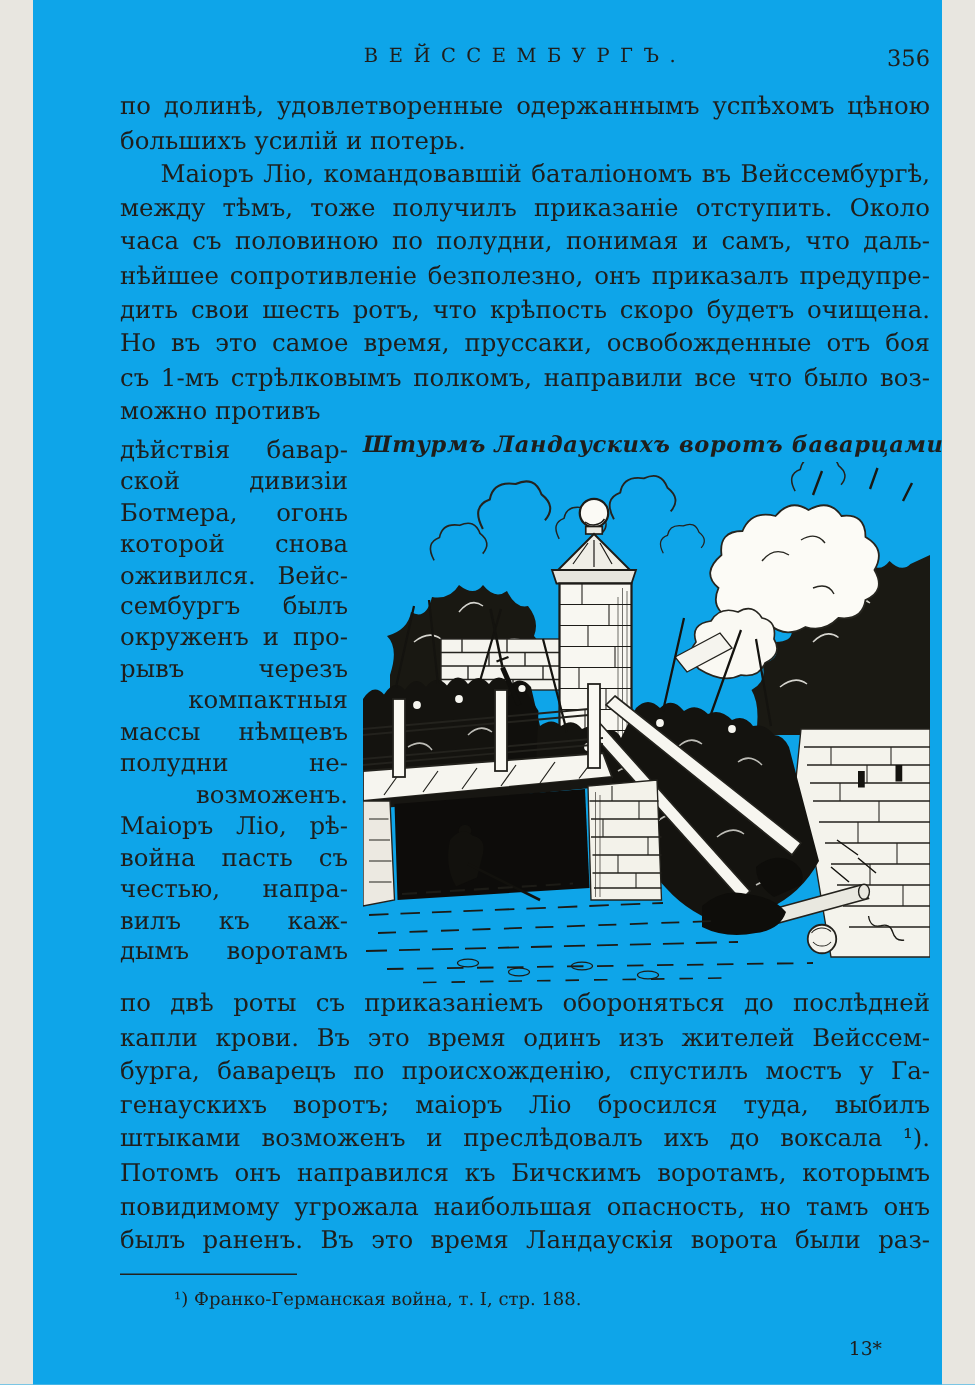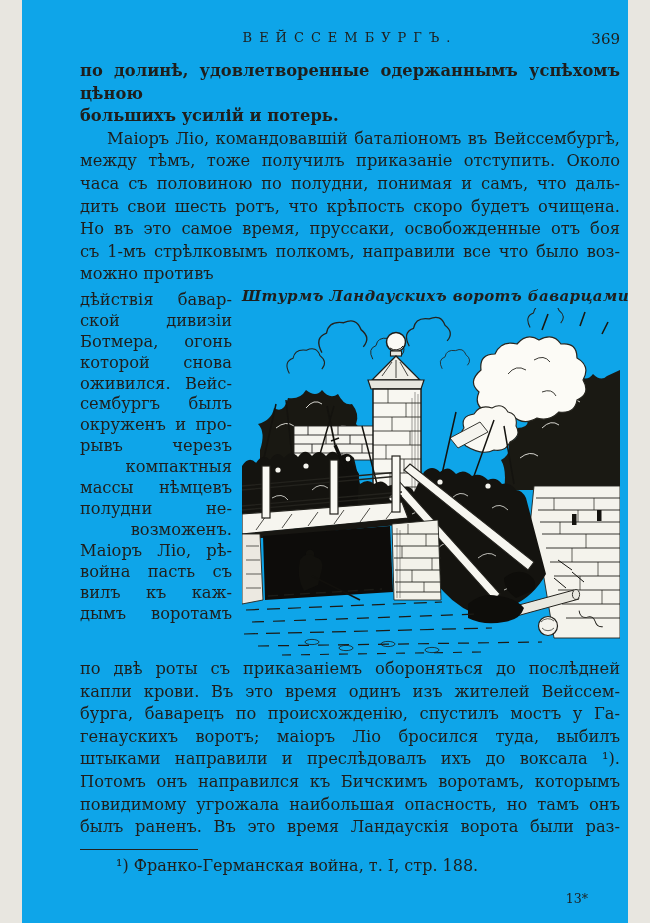--- a/index.html
+++ b/index.html
@@ -18,21 +18,21 @@
   
   .running-head { position:relative; height:18px; }
   .head-title {
     position:absolute; left:0; right:0; text-align:center;
     font-size:13px; letter-spacing:7px; font-weight:normal;
   }
   .page-num { position:absolute; right:0; top:0; font-size:15px; }
 
   
   .para { margin-top:0; }
-  .p1 { margin-top:12px;font-weight:bold; }
+  .p1 { margin-top:12px; }
   .tline {
     font-size:16.3px;
     line-height:22.6px;
     text-align:justify;
     text-align-last:justify;
     white-space:normal;
   }
   .nsl .tline:last-child { text-align-last:left; } 
   .indent .tline:first-child { text-indent:27px; }
 
@@ -44,43 +44,44 @@
   .caption {
     font-style:italic; font-weight:bold;
     font-size:15px; line-height:20px;
     letter-spacing:.4px; text-align:left;
     white-space:nowrap;
   }
   .engraving { display:block; margin-top:2px; }
 
   
   .footnote-rule { width:118px; border:0; border-top:1.4px solid #23221f; margin:10px 0 0 0; }
-  .footnote { font-size:16px; line-height:18px; margin-top:7px; text-indent:36px; }
+  .footnote { font-size:12px; line-height:18px; margin-top:7px; text-indent:36px; }
   .sig { margin-top:16px; text-align:right; padding-right:32px; font-size:12.5px; }
 </style>
 </head>
 <body>
 
 <div class="page">
   <div class="content">
 
     <div class="running-head">
       <div class="head-title">ВЕЙССЕМБУРГЪ.</div>
-      <div class="page-num">369</div>
+      <div class="page-num">356</div>
     </div>
 
     <div class="para p1 nsl">
         <div class="tline">по долинѣ, удовлетворенные одержаннымъ успѣхомъ цѣною</div>
         <div class="tline">большихъ усилій и потерь.</div>
       </div>
 
     <div class="para indent nsl">
         <div class="tline">Маіоръ Ліо, командовавшій баталіономъ въ Вейссембургѣ,</div>
         <div class="tline">между тѣмъ, тоже получилъ приказаніе отступить. Около</div>
         <div class="tline">часа съ половиною по полудни, понимая и самъ, что даль-</div>
+        <div class="tline">нѣйшее сопротивленіе безполезно, онъ приказалъ предупре-</div>
         <div class="tline">дить свои шесть ротъ, что крѣпость скоро будетъ очищена.</div>
         <div class="tline">Но въ это самое время, пруссаки, освобожденные отъ боя</div>
         <div class="tline">съ 1-мъ стрѣлковымъ полкомъ, направили все что было воз-</div>
         <div class="tline">можно противъ</div>
       </div>
 
     <div class="mid">
       <div class="leftcol">
           <div class="tline">дѣйствія бавар-</div>
           <div class="tline">ской дивизіи</div>
@@ -89,20 +90,21 @@
           <div class="tline">оживился. Вейс-</div>
           <div class="tline">сембургъ былъ</div>
           <div class="tline">окруженъ и про-</div>
           <div class="tline">рывъ черезъ</div>
           <div class="tline">&nbsp;компактныя</div>
           <div class="tline">массы нѣмцевъ</div>
           <div class="tline">полудни не-</div>
           <div class="tline">&nbsp;возможенъ.</div>
           <div class="tline">Маіоръ Ліо, рѣ-</div>
           <div class="tline">война пасть съ</div>
+          <div class="tline">честью, напра-</div>
           <div class="tline">вилъ къ каж-</div>
           <div class="tline">дымъ воротамъ</div>
         </div>
 
       <div class="rightcol">
         <div class="caption">Штурмъ Ландаускихъ воротъ баварцами.</div>
 
         <svg class="engraving" width="378" height="350" viewBox="0 0 378 350" role="img">
           <defs>
             <path id="puff" d="M-14,4 q-7,-13 4,-17 q2,-11 15,-9 q11,-5 15,6 q9,7 2,15" fill="none" stroke="#24231f" stroke-width="1.2"></path>
@@ -248,21 +250,21 @@
           </g>
         </svg>
       </div>
     </div>
 
     <div class="para">
         <div class="tline">по двѣ роты съ приказаніемъ обороняться до послѣдней</div>
         <div class="tline">капли крови. Въ это время одинъ изъ жителей Вейссем-</div>
         <div class="tline">бурга, баварецъ по происхожденію, спустилъ мостъ у Га-</div>
         <div class="tline">генаускихъ воротъ; маіоръ Ліо бросился туда, выбилъ</div>
-        <div class="tline">штыками направили и преслѣдовалъ ихъ до воксала ¹).</div>
+        <div class="tline">штыками возможенъ и преслѣдовалъ ихъ до воксала ¹).</div>
         <div class="tline">Потомъ онъ направился къ Бичскимъ воротамъ, которымъ</div>
         <div class="tline">повидимому угрожала наибольшая опасность, но тамъ онъ</div>
         <div class="tline">былъ раненъ. Въ это время Ландаускія ворота были раз-</div>
       </div>
 
     <hr class="footnote-rule">
     <div class="footnote">¹) Франко-Германская война, т. I, стр. 188.</div>
 
     <div class="sig">13*</div>
 

